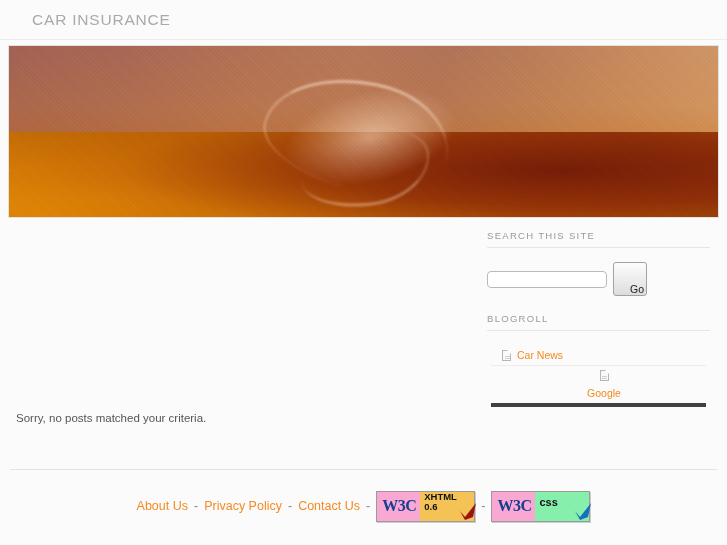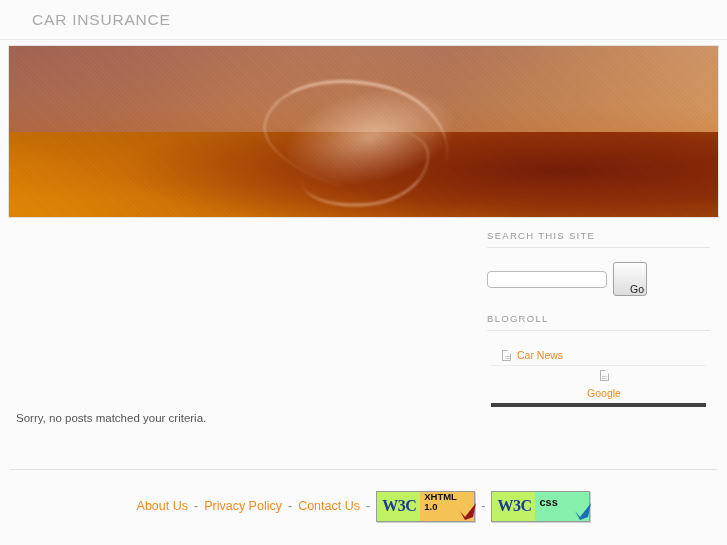--- a/index.html
+++ b/index.html
@@ -335,21 +335,21 @@
     display: inline-flex;
     align-items: stretch;
     height: 31px;
     border: 1px solid #9b9b9b;
     box-sizing: border-box;
     position: relative;
     box-shadow: 1px 1px 0 rgba(0,0,0,0.18);
     background: #fff;
   }
   .badge-w3c {
-    background: #bef264;
+    background: #f9a8d4;
     display: flex;
     align-items: center;
     padding: 0 4px 0 5px;
     font-family: "Liberation Serif", serif;
     font-weight: bold;
     font-size: 16px;
     color: #1b3d8f;
     letter-spacing: -0.5px;
   }
   .badge-right {
@@ -440,21 +440,21 @@
     <a class="footer-link" href="#">Privacy Policy</a>
     <span class="footer-sep">-</span>
     <a class="footer-link" href="#">Contact Us</a>
     <span class="footer-sep">-</span>
 
     <span class="badge badge-xhtml">
       <span class="badge-w3c">W3C</span>
       <span class="badge-right">
         <span class="badge-lines">
           <span>XHTML</span><br>
-          <span>1.0</span>
+          <span>0.6</span>
         </span>
         <span class="check">
           <svg viewBox="0 0 20 18" width="20" height="18">
             <path d="M2 9 L7 15 L18 1 L15 15 L7 18 Z" fill="#9b1414"></path>
           </svg>
         </span>
       </span>
     </span>
 
     <span class="footer-sep">-</span>

